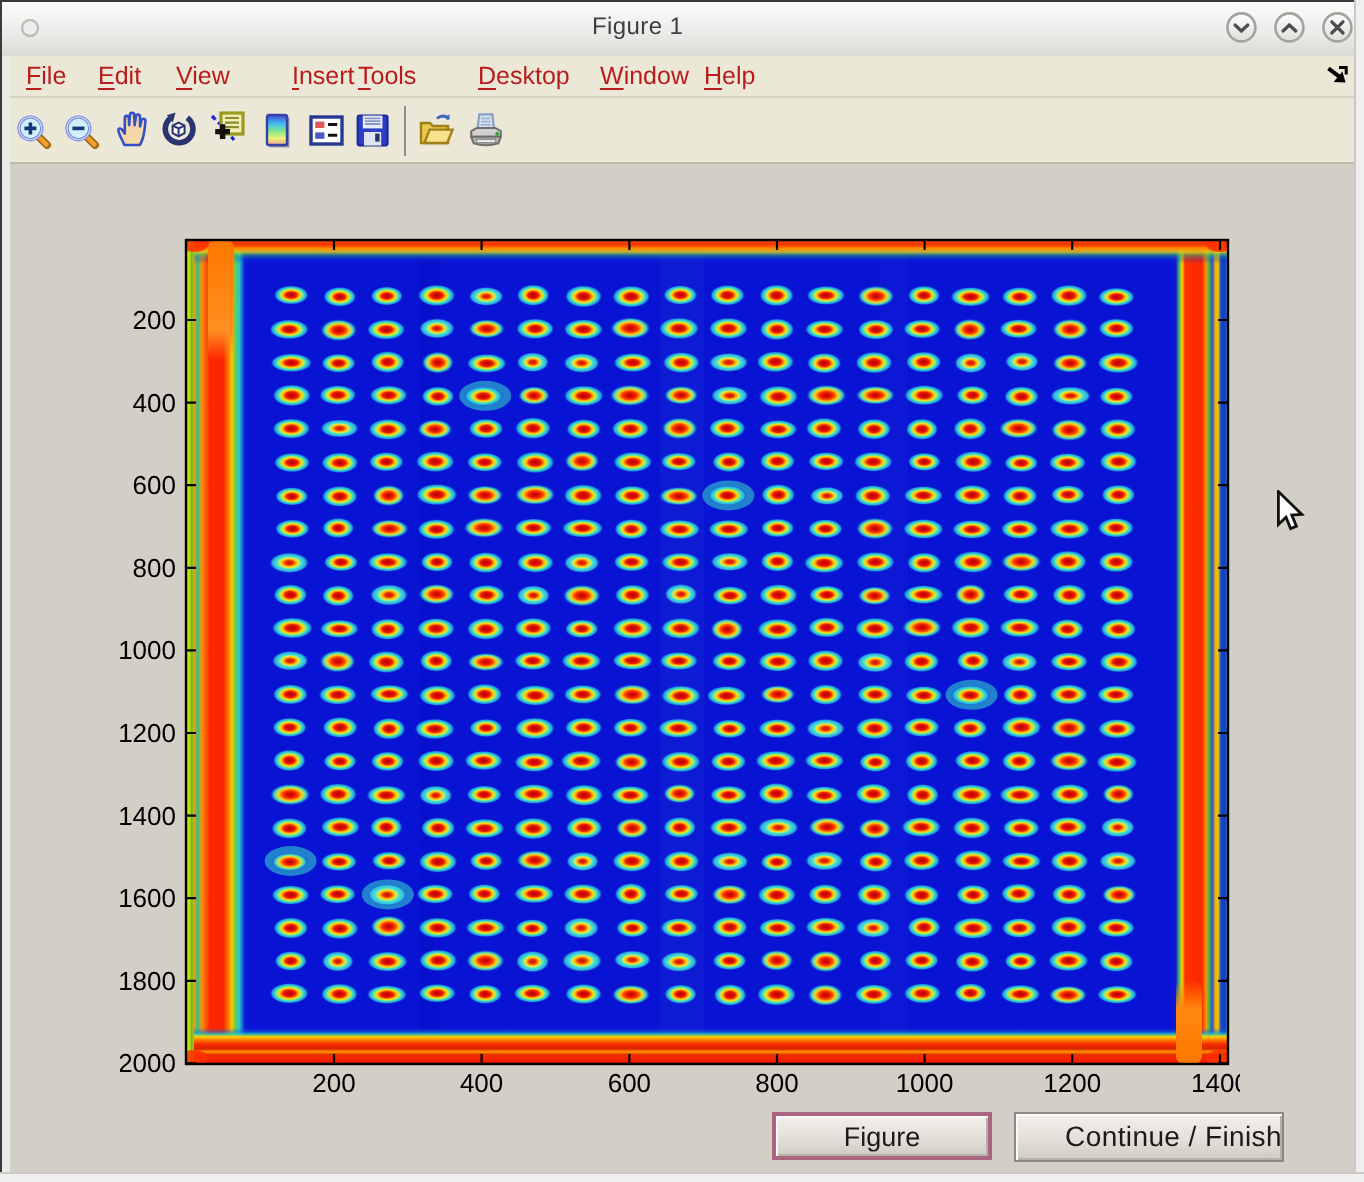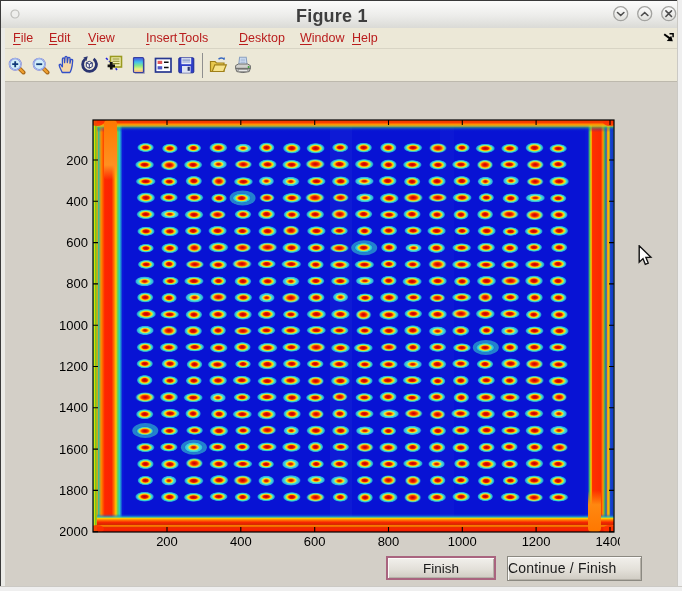--- a/index.html
+++ b/index.html
@@ -1,33 +1,33 @@
 <!DOCTYPE html>
 <html><head><meta charset="utf-8"><style>
 html,body{margin:0;padding:0}
 body{width:682px;height:591px;position:relative;overflow:hidden;background:#efefef;
  font-family:"Liberation Sans",sans-serif;-webkit-font-smoothing:antialiased}
 .abs{position:absolute}
 #titlebar{left:1px;top:1px;width:678px;height:27px;
  background:linear-gradient(#fcfcfb,#ececea 55%,#dadad6);border-bottom:1px solid #c6c4be}
-#title{left:296px;top:6px;font-size:18px;font-weight:bold;color:#3e3e3e;letter-spacing:0.2px}
+#title{left:296px;top:6px;font-size:12px;font-weight:normal;color:#3e3e3e;letter-spacing:0.2px}
 #menubar{left:1px;top:28px;width:678px;height:20px;background:#ece8d7;border-bottom:1px solid #d8d4c4}
 .menu{position:absolute;top:31px;font-size:12.5px;color:#b91c1c}
 .menu u{text-decoration:underline;text-underline-offset:2px}
 #toolbar{left:1px;top:49px;width:678px;height:32px;background:#ece8d7;border-bottom:1px solid #bdb9ad}
 #figarea{left:1px;top:82px;width:676px;height:504px;background:#d3cfc7}
 #lstrip{left:1px;top:28px;width:4px;height:558px;background:#ebebe7}
 #topline{left:0;top:0;width:682px;height:1px;background:#3a3a3a}
 #leftline{left:0;top:0;width:1px;height:586px;background:#3a3a3a}
 #rstrip{left:677px;top:0;width:5px;height:591px;background:#efefef;border-left:1px solid #cbc9c4}
 #bstrip{left:0;top:586px;width:682px;height:5px;background:#efefef;border-top:1px solid #cbc9c4}
 .btn-outer{position:absolute;height:23px;border:1px solid #8b8981;
  background:linear-gradient(#f2f0ec,#e3e0d9 55%,#cfcbc2);
  box-shadow:inset 1px 1px 0 #fbfaf8, inset -1px -1px 0 #b5b1a8;
- text-align:left;font-size:14px;letter-spacing:0.2px;color:#1a1a1a;line-height:23px}
+ text-align:right;font-size:14px;letter-spacing:0.2px;color:#1a1a1a;line-height:23px}
 #retry{left:386px;top:556px;width:106px;height:20px;border:2px solid #a9647f;
  background:linear-gradient(#f2f0ec,#e3e0d9 55%,#cfcbc2);
  box-shadow:inset 1px 1px 0 #fbfaf8, inset -1px -1px 0 #b5b1a8;
  text-align:center;font-size:13.5px;color:#1a1a1a;line-height:21px}
 </style></head><body>
 <div class="abs" id="titlebar"></div>
 <div class="abs" id="title">Figure 1</div>
 <svg class="abs" style="left:10px;top:9px" width="10" height="10">
     <circle cx="5" cy="5" r="4" fill="#eeeeec" stroke="#bdbdb9" stroke-width="1.2"></circle>
   </svg>
@@ -667,21 +667,21 @@
 <text x="28" y="105.8" font-size="13" text-anchor="end" fill="#000" font-family="Liberation Sans, sans-serif">400</text>
 <text x="28" y="147.1" font-size="13" text-anchor="end" fill="#000" font-family="Liberation Sans, sans-serif">600</text>
 <text x="28" y="188.4" font-size="13" text-anchor="end" fill="#000" font-family="Liberation Sans, sans-serif">800</text>
 <text x="28" y="229.7" font-size="13" text-anchor="end" fill="#000" font-family="Liberation Sans, sans-serif">1000</text>
 <text x="28" y="271.0" font-size="13" text-anchor="end" fill="#000" font-family="Liberation Sans, sans-serif">1200</text>
 <text x="28" y="312.3" font-size="13" text-anchor="end" fill="#000" font-family="Liberation Sans, sans-serif">1400</text>
 <text x="28" y="353.6" font-size="13" text-anchor="end" fill="#000" font-family="Liberation Sans, sans-serif">1600</text>
 <text x="28" y="394.9" font-size="13" text-anchor="end" fill="#000" font-family="Liberation Sans, sans-serif">1800</text>
 <text x="28" y="436.2" font-size="13" text-anchor="end" fill="#000" font-family="Liberation Sans, sans-serif">2000</text>
 </svg>
-<div class="abs" id="retry">Finish</div>
+<div class="abs" id="retry">Figure</div>
 <div class="btn-outer" style="left:507px;top:556px;width:133px">Continue / Finish</div>
 <div class="abs" id="topline"></div>
 <div class="abs" id="leftline"></div>
 <div class="abs" id="rstrip"></div>
 <div class="abs" id="bstrip"></div>
 <svg class="abs" style="left:637px;top:245px" width="16" height="22" viewBox="0 0 16 22">
  <path d="M2.2 0.8 L2.2 17.2 L6.0 13.6 L8.3 19.3 L11.2 18.1 L8.9 12.5 L13.9 12.2 Z" fill="#fdfdfd" stroke="#111" stroke-width="1.4" stroke-linejoin="miter"></path>
 </svg>
 
 </body></html>

